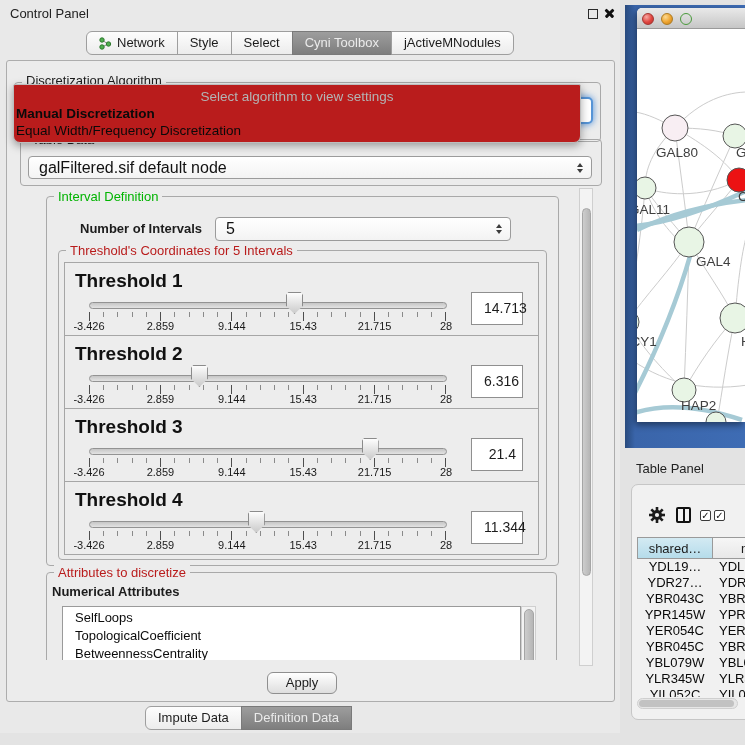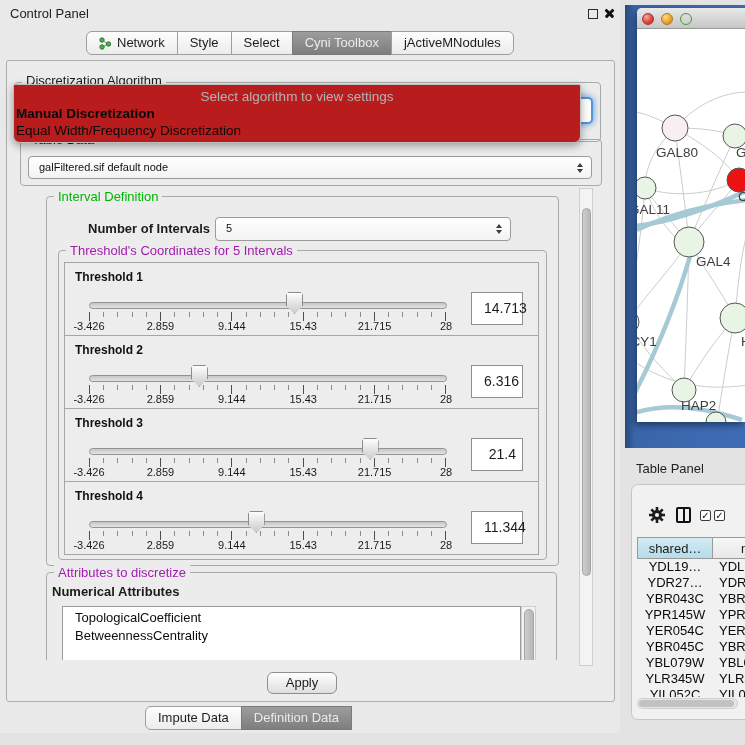--- a/index.html
+++ b/index.html
@@ -25,36 +25,36 @@
   .tab.selected{background:linear-gradient(#9d9d9d,#7e7e7e);color:#ebebeb;border-color:#7a7a7a;}
   #top-tabs{left:86px;top:31px;border-radius:6px;}
   #bottom-tabs{left:145px;top:706px;}
 
   
   #content{left:6px;top:60px;width:607px;height:640px;background:#ececec;border:1px solid #adadad;border-radius:3px;}
 
   .groupbox{position:absolute;border:1px solid #a9a9a9;border-radius:4px;}
   .grouplabel{position:absolute;font-size:13px;background:#ececec;padding:0 4px;white-space:nowrap;z-index:2;}
   .green{color:#00b400;}
-  .blue{color:#a21caf;}
-
-  .combo{position:absolute;background:linear-gradient(#ffffff,#f3f3f3);border:1px solid #9b9b9b;border-radius:4px;font-size:11px;color:#111;line-height:21px;padding:0 22px 0 10px;box-sizing:border-box;overflow:hidden;white-space:nowrap;}
+  .blue{color:#b91c1c;}
+
+  .combo{position:absolute;background:linear-gradient(#ffffff,#f3f3f3);border:1px solid #9b9b9b;border-radius:4px;font-size:16px;color:#111;line-height:21px;padding:0 22px 0 10px;box-sizing:border-box;overflow:hidden;white-space:nowrap;}
   .steppers{position:absolute;right:8px;top:50%;transform:translateY(-50%);display:flex;flex-direction:column;gap:2px;}
   .arr-up{width:0;height:0;border-left:3.5px solid transparent;border-right:3.5px solid transparent;border-bottom:4.5px solid #3c3c3c;}
   .arr-dn{width:0;height:0;border-left:3.5px solid transparent;border-right:3.5px solid transparent;border-top:4.5px solid #3c3c3c;}
 
   
   #algo-combo-behind{left:20px;top:97px;width:573px;height:27px;border-radius:5px;background:#fff;border:2px solid #5694d6;box-shadow:0 0 6px 1px rgba(90,150,220,.85);box-sizing:border-box;}
   #algo-popup{left:13px;top:84px;width:566px;height:57px;background:#b91c1c;border:1px solid #bdbdbd;border-radius:2px 2px 7px 7px;box-shadow:0 3px 8px rgba(0,0,0,.35);z-index:5;}
   #algo-prompt{left:0;top:4px;width:100%;text-align:center;color:#b4b4b4;font-size:13.5px;}
   .algo-item{left:2px;font-size:13.5px;color:#0a0a0a;white-space:nowrap;}
 
   
   .th-row{position:absolute;left:64px;width:475px;height:74px;border:1px solid #a6a6a6;background:#ededed;box-sizing:border-box;}
-  .th-label{position:absolute;left:10px;top:7px;font-weight:bold;font-size:12px;color:#111;}
+  .th-label{position:absolute;left:10px;top:7px;font-weight:bold;font-size:19px;color:#111;}
   .track{position:absolute;left:24px;top:39px;width:356px;height:5px;border:1px solid #939393;border-radius:4px;background:linear-gradient(#c6c6c6,#e3e3e3);}
   .thumb{position:absolute;top:29px;width:17px;height:22px;background:linear-gradient(#fdfdfd,#cbcbcb);border:1px solid #8b8b8b;box-sizing:border-box;clip-path:polygon(50% 100%,0 62%,0 14%,14% 0,86% 0,100% 14%,100% 62%);z-index:1;}
   .tickzone{position:absolute;left:24px;top:49px;width:357px;height:9px;background:repeating-linear-gradient(to right,#8a8a8a 0 1px,transparent 1px 14.24px);background-size:357px 5px;background-repeat:no-repeat;}
   .majtick{position:absolute;top:0;width:1px;height:9px;background:#4e4e4e;}
   .labelzone{position:absolute;left:24px;top:57px;width:357px;height:14px;}
   .ticklabel{position:absolute;transform:translateX(-50%);font-size:11px;color:#1a1a1a;white-space:nowrap;}
   .valuebox{position:absolute;left:406px;top:29px;width:52px;height:33px;background:#fff;border:1px solid #8f8f8f;box-sizing:border-box;font-size:14px;text-align:right;padding:7px 6px 0 12px;}
   .attr-item{padding-left:12px;line-height:18px;font-size:13px;color:#0c0c0c;white-space:nowrap;}
   .vscroll{position:absolute;background:#f3f3f3;border:1px solid #cfcfcf;box-sizing:border-box;}
   .vthumb{position:absolute;background:linear-gradient(to right,#cdcdcd,#b6b6b6);border:1px solid #a5a5a5;border-radius:5px;box-sizing:border-box;}
@@ -136,21 +136,21 @@
         </span>
     </div>
 
     <div class="vscroll" style="left:579px;top:188px;width:14px;height:478px;">
       <div class="vthumb" style="left:2px;top:19px;width:9px;height:368px;"></div>
     </div>
 
     <div class="groupbox" style="left:46px;top:196px;width:511px;height:368px;"></div>
     <div class="grouplabel green" style="left:54px;top:189px;">Interval Definition</div>
 
-    <div class="abs" style="left:88px;top:221px;font-weight:bold;">Number of Intervals</div>
+    <div class="abs" style="left:80px;top:221px;font-weight:bold;">Number of Intervals</div>
     <div class="combo" style="left:215px;top:217px;width:296px;height:24px;">
       <span>5</span>
       <span class="steppers">
           <span class="arr-up"></span>
           <span class="arr-dn"></span>
         </span>
     </div>
 
     <div class="groupbox" style="left:58px;top:250px;width:487px;height:308px;"></div>
     <div class="grouplabel blue" style="left:66px;top:243px;">Threshold's Coordinates for 5 Intervals</div>
@@ -242,20 +242,21 @@
           <span class="ticklabel" style="left:100%;">28</span>
         </div>
         <div class="valuebox">11.344</div>
       </div>
 
     <div class="abs" style="left:46px;top:572px;width:511px;height:88px;overflow:hidden;">
       <div class="groupbox" style="left:0;top:0;width:509px;height:100px;"></div>
       <div class="abs" style="left:6px;top:12px;font-weight:bold;">Numerical Attributes</div>
       <div class="abs" style="left:16px;top:34px;width:459px;height:62px;background:#fff;border:1px solid #9a9a9a;box-sizing:border-box;overflow:hidden;">
         <div style="padding-top:2px;">
+          <div class="attr-item">SelfLoops</div>
           <div class="attr-item">TopologicalCoefficient</div>
           <div class="attr-item">BetweennessCentrality</div>
         </div>
       </div>
       <div class="vscroll" style="left:475px;top:34px;width:15px;height:62px;">
         <div class="vthumb" style="left:2px;top:2px;width:10px;height:56px;"></div>
       </div>
     </div>
     <div class="grouplabel blue" style="left:54px;top:565px;">Attributes to discretize</div>
 

